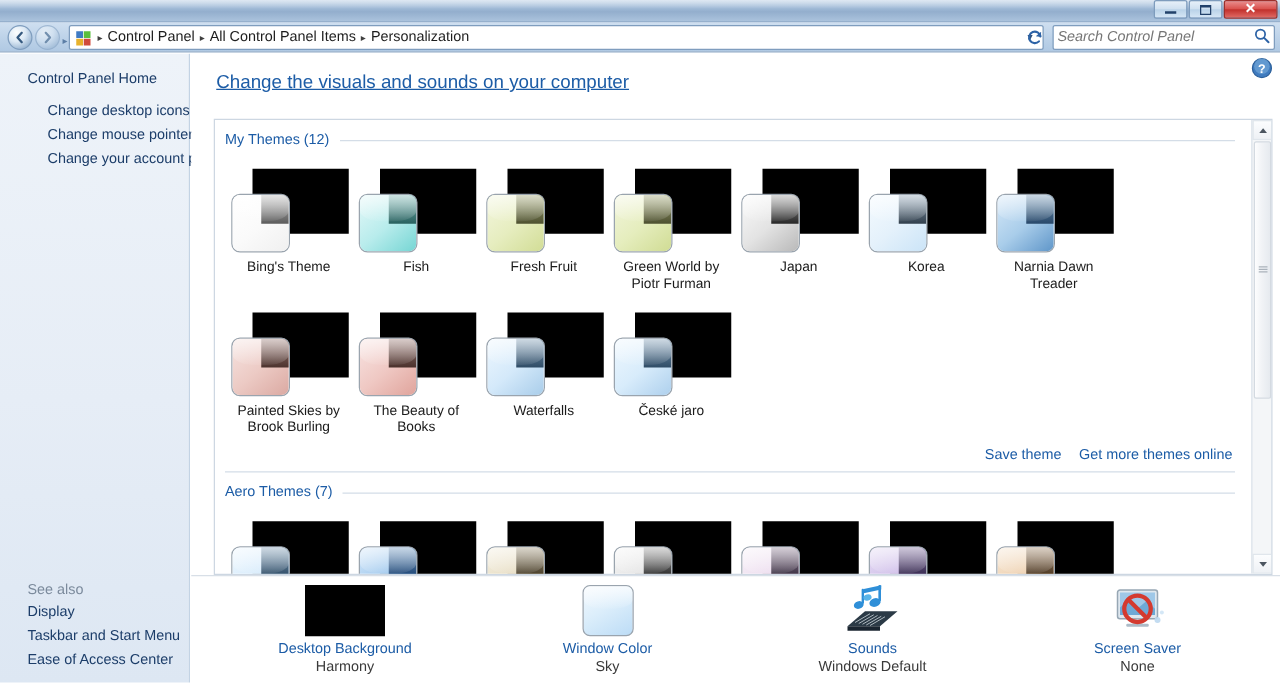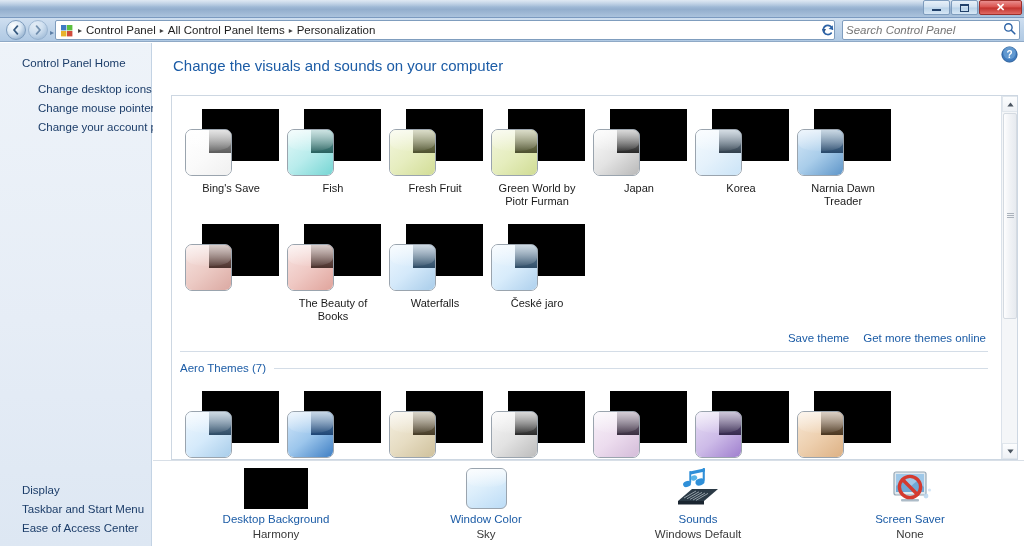--- a/index.html
+++ b/index.html
@@ -128,21 +128,21 @@
   }
 
   
   #help-icon {
     position: absolute; right: 6px; top: 3px; width: 17px; height: 17px;
   }
 
   
   #page-title {
     position: absolute; left: 20px; top: 14px;
-    font-size: 15px; color: #1c5ca6; white-space: nowrap;
+    font-size: 15px; color: #1c5ca6; white-space: nowrap; text-decoration: underline;
   }
   #page-sub {
     position: absolute; left: 20px; top: 37px;
     font-size: 11.5px; color: #222; white-space: nowrap;
   }
 
   
   #themes-panel {
     position: absolute; left: 18px; top: 52px; width: 847px; height: 365px;
     border: 1px solid #cdd7e2; background: #ffffff; overflow: hidden;
@@ -334,20 +334,21 @@
 <div id="leftpane">
   <div id="lp-home">
     <div class="lp-link">Control Panel Home</div>
   </div>
   <div id="lp-group1">
     <div class="lp-link">Change desktop icons</div>
     <div class="lp-link">Change mouse pointers</div>
     <div class="lp-link">Change your account picture</div>
   </div>
   <div id="lp-seealso">
+    <div class="lp-heading">See also</div>
     <div class="lp-link">Display</div>
     <div class="lp-link">Taskbar and Start Menu</div>
     <div class="lp-link">Ease of Access Center</div>
   </div>
 </div>
 
 <div id="rightpane">
 
   <div id="help-icon">
     <svg width="17" height="17" viewBox="0 0 17 17">
@@ -355,32 +356,36 @@
       <circle cx="8.5" cy="7" r="6.2" fill="#7fb3de" opacity=".55"></circle>
       <text x="8.5" y="12.2" text-anchor="middle" font-family="Liberation Sans, sans-serif" font-size="10" font-weight="bold" fill="#ffffff">?</text>
     </svg>
   </div>
 
   <div id="page-title">Change the visuals and sounds on your computer</div>
 
   <div id="themes-panel">
     <div id="themes-inner">
 
+      <div class="section-head">
+        <span class="sh-label">My Themes (12)</span>
+        <span class="sh-rule"></span>
+      </div>
 
       <div class="theme-row" id="row-my-0">
           <div class="theme-cell">
             <div class="thumb">
               <div class="wall"></div>
               <div class="swatch">
                 <div class="sw-fill" style="background: linear-gradient(140deg, rgb(255, 255, 255) 0%, rgb(250, 250, 250) 52%, rgb(240, 240, 240) 100%);"></div>
                 <div class="sw-dark" style="background: linear-gradient(rgb(185, 185, 185) 0%, rgb(92, 92, 92) 100%);"></div>
                 <div class="sw-gloss"></div>
               </div>
             </div>
-            <div class="theme-name">Bing's Save</div>
+            <div class="theme-name">Bing's Theme</div>
           </div>
           <div class="theme-cell">
             <div class="thumb">
               <div class="wall"></div>
               <div class="swatch">
                 <div class="sw-fill" style="background: linear-gradient(140deg, rgb(228, 248, 248) 0%, rgb(184, 236, 236) 52%, rgb(118, 214, 212) 100%);"></div>
                 <div class="sw-dark" style="background: linear-gradient(rgb(121, 181, 178) 0%, rgb(41, 97, 95) 100%);"></div>
                 <div class="sw-gloss"></div>
               </div>
             </div>
@@ -445,20 +450,21 @@
       <div class="theme-row" id="row-my-1">
           <div class="theme-cell">
             <div class="thumb">
               <div class="wall"></div>
               <div class="swatch">
                 <div class="sw-fill" style="background: linear-gradient(140deg, rgb(246, 227, 224) 0%, rgb(236, 202, 196) 52%, rgb(219, 169, 162) 100%);"></div>
                 <div class="sw-dark" style="background: linear-gradient(rgb(156, 125, 119) 0%, rgb(76, 51, 46) 100%);"></div>
                 <div class="sw-gloss"></div>
               </div>
             </div>
+            <div class="theme-name">Painted Skies by Brook Burling</div>
           </div>
           <div class="theme-cell">
             <div class="thumb">
               <div class="wall"></div>
               <div class="swatch">
                 <div class="sw-fill" style="background: linear-gradient(140deg, rgb(248, 228, 226) 0%, rgb(239, 200, 195) 52%, rgb(224, 164, 156) 100%);"></div>
                 <div class="sw-dark" style="background: linear-gradient(rgb(155, 123, 117) 0%, rgb(74, 49, 44) 100%);"></div>
                 <div class="sw-gloss"></div>
               </div>
             </div>

